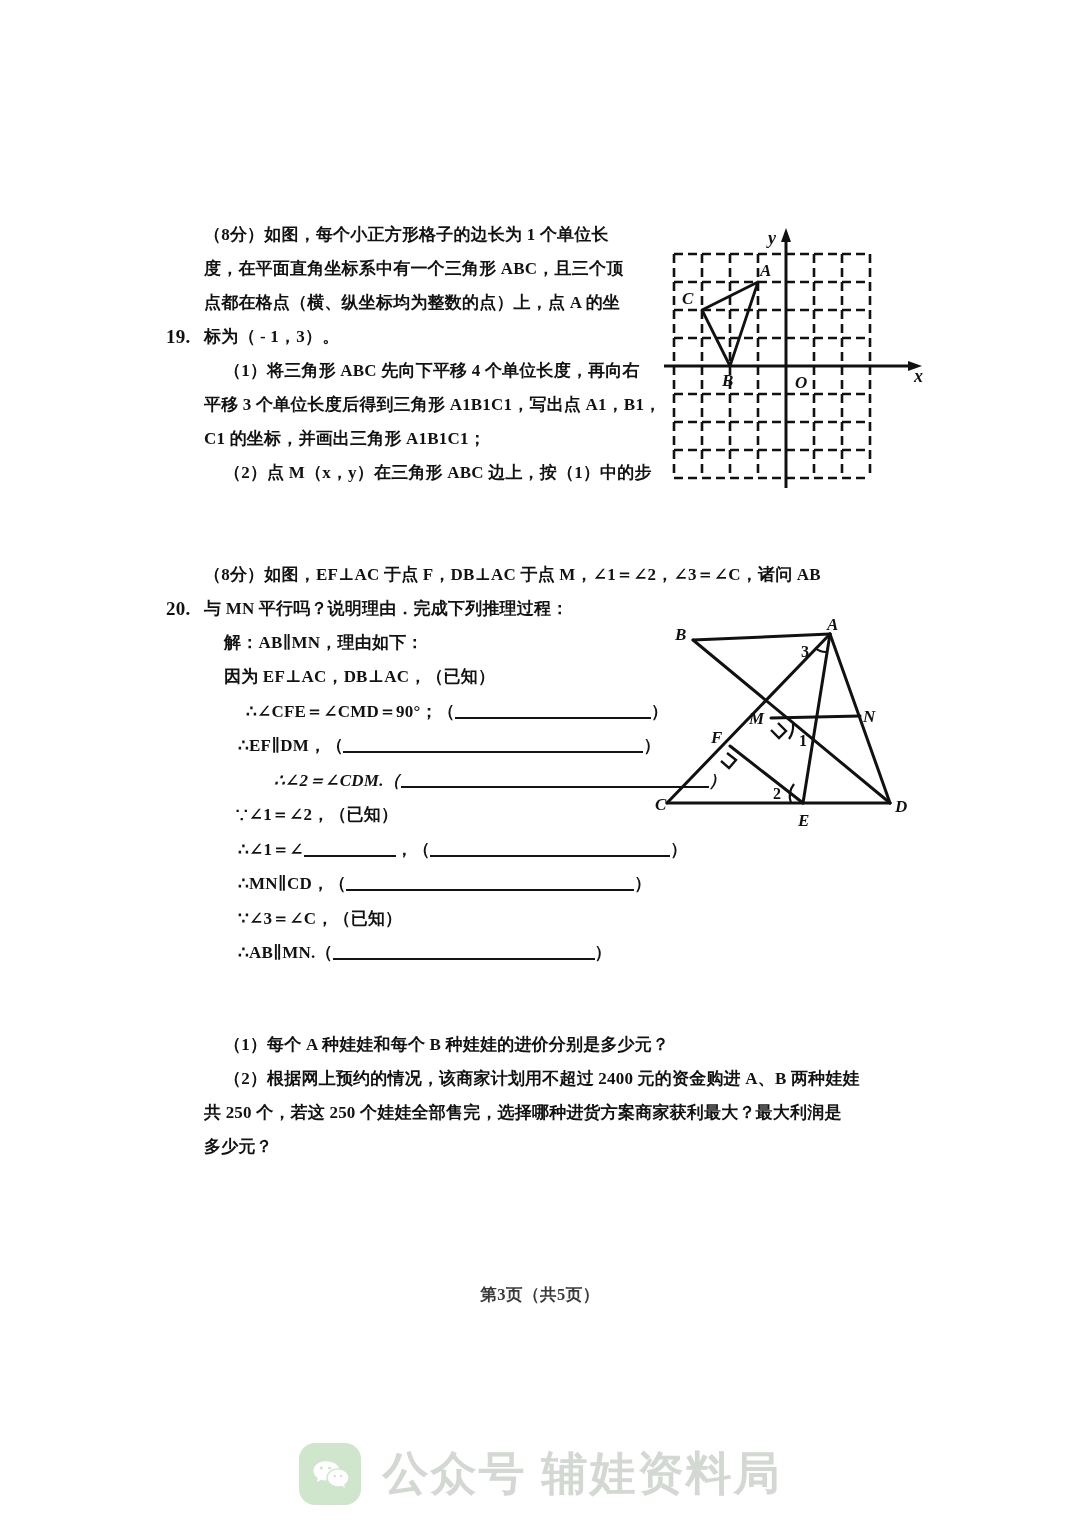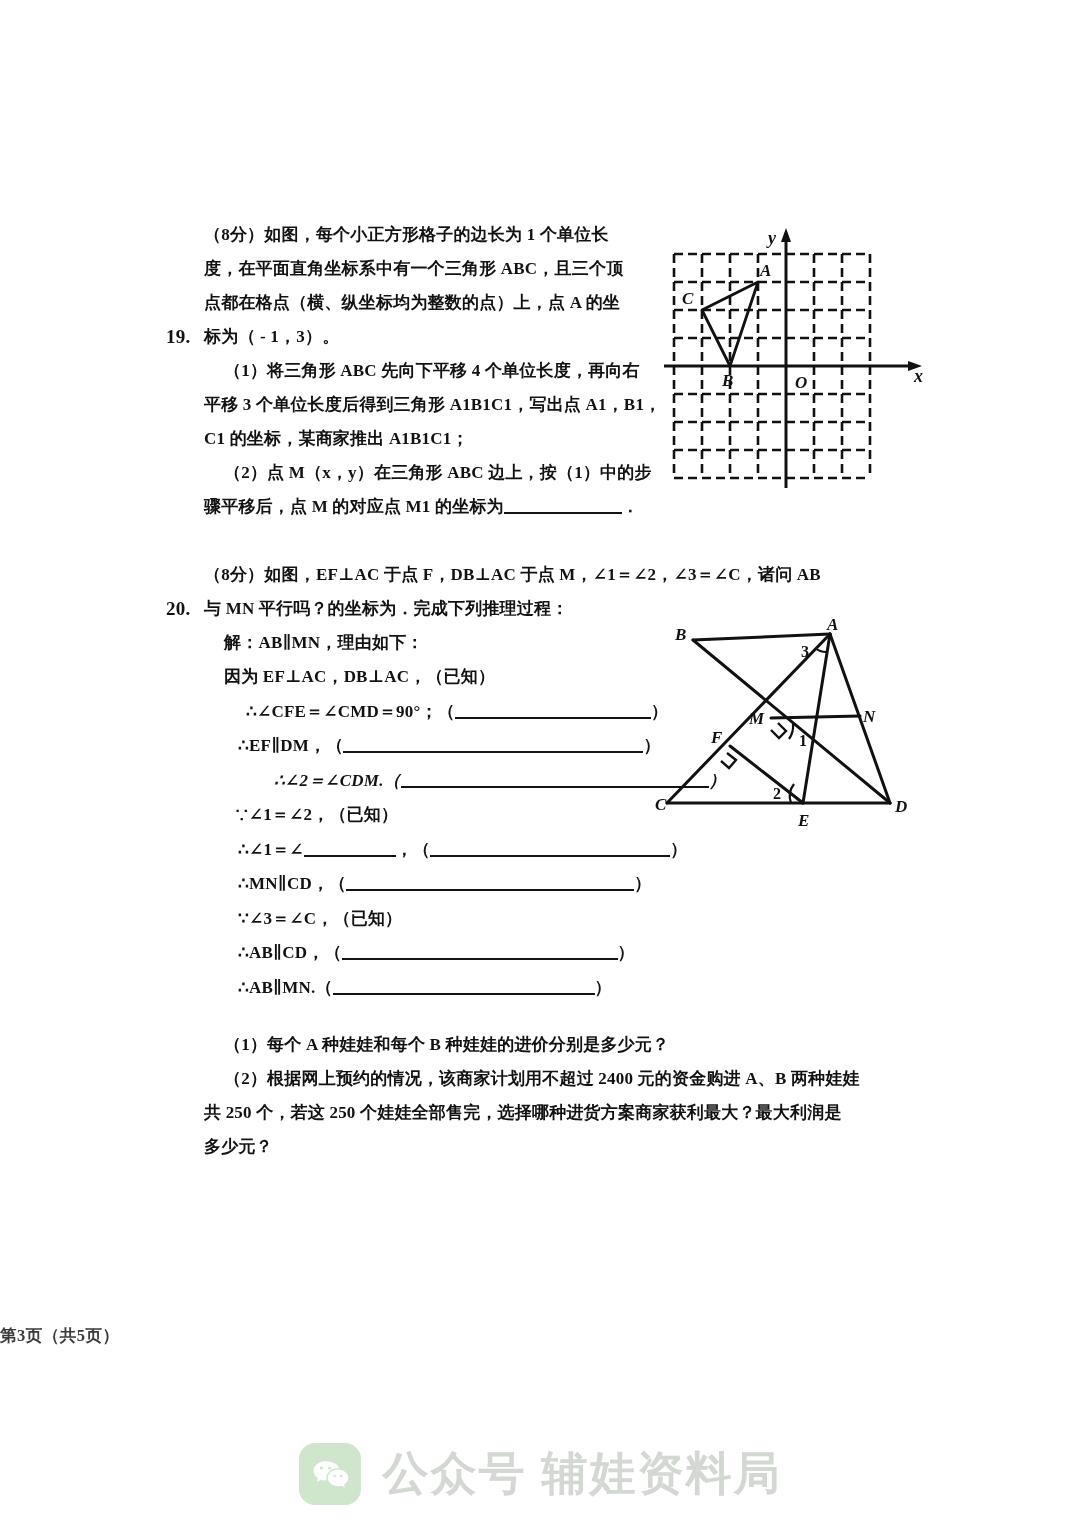--- a/index.html
+++ b/index.html
@@ -90,21 +90,22 @@
     letter-spacing: 0.2px;
   }
   .proofline .lead { display: inline-block; }
   .paren { font-weight: bold; }
 
   
   .footer {
     position: absolute;
     left: 0;
     right: 0;
-    top: 1325px;
+    top: 1284px;
+    text-align: center;
     font-size: 16.5px;
     font-weight: bold;
     color: #3a3a3a;
     letter-spacing: 0.5px;
   }
 
   
   .watermark {
     position: absolute;
     left: 0;
@@ -143,25 +144,22 @@
       <div class="qnum">19.</div>
       <div class="qbody">
         <div class="para">（8分）如图，每个小正方形格子的边长为 1 个单位长</div>
         <div class="para">度，在平面直角坐标系中有一个三角形 ABC，且三个顶</div>
         <div class="para">点都在格点（横、纵坐标均为整数的点）上，点 A 的坐</div>
         <div class="para">标为（ - 1，3）。</div>
       </div>
     </div>
     <div class="para indent2">（1）将三角形 ABC 先向下平移 4 个单位长度，再向右</div>
     <div class="para indent1">平移 3 个单位长度后得到三角形 A1B1C1，写出点 A1，B1，</div>
-    <div class="para indent1">C1 的坐标，某商家推出 A1B1C1；</div>
+    <div class="para indent1">C1 的坐标，并画出三角形 A1B1C1；</div>
     <div class="para indent2">（2）点 M（x，y）在三角形 ABC 边上，按（1）中的步</div>
-    <div class="para indent1">
-      <span>骤平移后，点 M 的对应点 M1 的坐标为</span><span class="blank" style="width:118px;"></span><span>．</span>
-    </div>
   </div>
 
   <svg class="fig19" viewBox="0 0 270 285">
 
     <g stroke="#111" stroke-width="2.6" stroke-dasharray="9 5" fill="none">
       <line x1="14" y1="32" x2="210" y2="32"></line>
       <line x1="14" y1="60" x2="210" y2="60"></line>
       <line x1="14" y1="88" x2="210" y2="88"></line>
       <line x1="14" y1="116" x2="210" y2="116"></line>
       <line x1="14" y1="172" x2="210" y2="172"></line>
@@ -197,21 +195,21 @@
     <text x="100" y="54" font-family="Liberation Serif, serif" font-size="17" font-weight="bold" font-style="italic" fill="#111">A</text>
     <text x="22" y="82" font-family="Liberation Serif, serif" font-size="17" font-weight="bold" font-style="italic" fill="#111">C</text>
     <text x="62" y="164" font-family="Liberation Serif, serif" font-size="17" font-weight="bold" font-style="italic" fill="#111">B</text>
   </svg>
 
   <div class="problem" style="top:558px;">
     <div class="qline">
       <div class="qnum">20.</div>
       <div class="qbody" style="width:760px;">
         <div class="para" style="white-space:nowrap;">（8分）如图，EF⊥AC 于点 F，DB⊥AC 于点 M，∠1＝∠2，∠3＝∠C，诸问 AB</div>
-        <div class="para">与 MN 平行吗？的坐标为．完成下列推理过程：</div>
+        <div class="para">与 MN 平行吗？说明理由．完成下列推理过程：</div>
       </div>
     </div>
     <div class="para indent2">解：AB∥MN，理由如下：</div>
 
     <div class="proofline">
       <span class="lead">因为 EF⊥AC，DB⊥AC，（已知）</span>
     </div>
 
     <div class="proofline" style="margin-left:80px;">
       <span class="lead">∴∠CFE＝∠CMD＝90°；（</span><span class="blank" style="width:196px;"></span><span class="paren">）</span>
@@ -234,23 +232,20 @@
     </div>
 
     <div class="proofline" style="margin-left:72px;">
       <span class="lead">∴MN∥CD，（</span><span class="blank" style="width:288px;"></span><span class="paren">）</span>
     </div>
 
     <div class="proofline" style="margin-left:72px;">
       <span class="lead">∵∠3＝∠C，（已知）</span>
     </div>
 
-    <div class="proofline" style="margin-left:72px;">
-      <span class="lead">∴AB∥CD，（</span><span class="blank" style="width:276px;"></span><span class="paren">）</span>
-    </div>
 
     <div class="proofline" style="margin-left:72px;">
       <span class="lead">∴AB∥MN.（</span><span class="blank" style="width:262px;"></span><span class="paren">）</span>
     </div>
   </div>
 
   <svg class="fig20" viewBox="0 0 265 225">
     <g stroke="#111" stroke-width="3" fill="none" stroke-linecap="round">
 
       <line x1="38" y1="22" x2="175" y2="16"></line>

